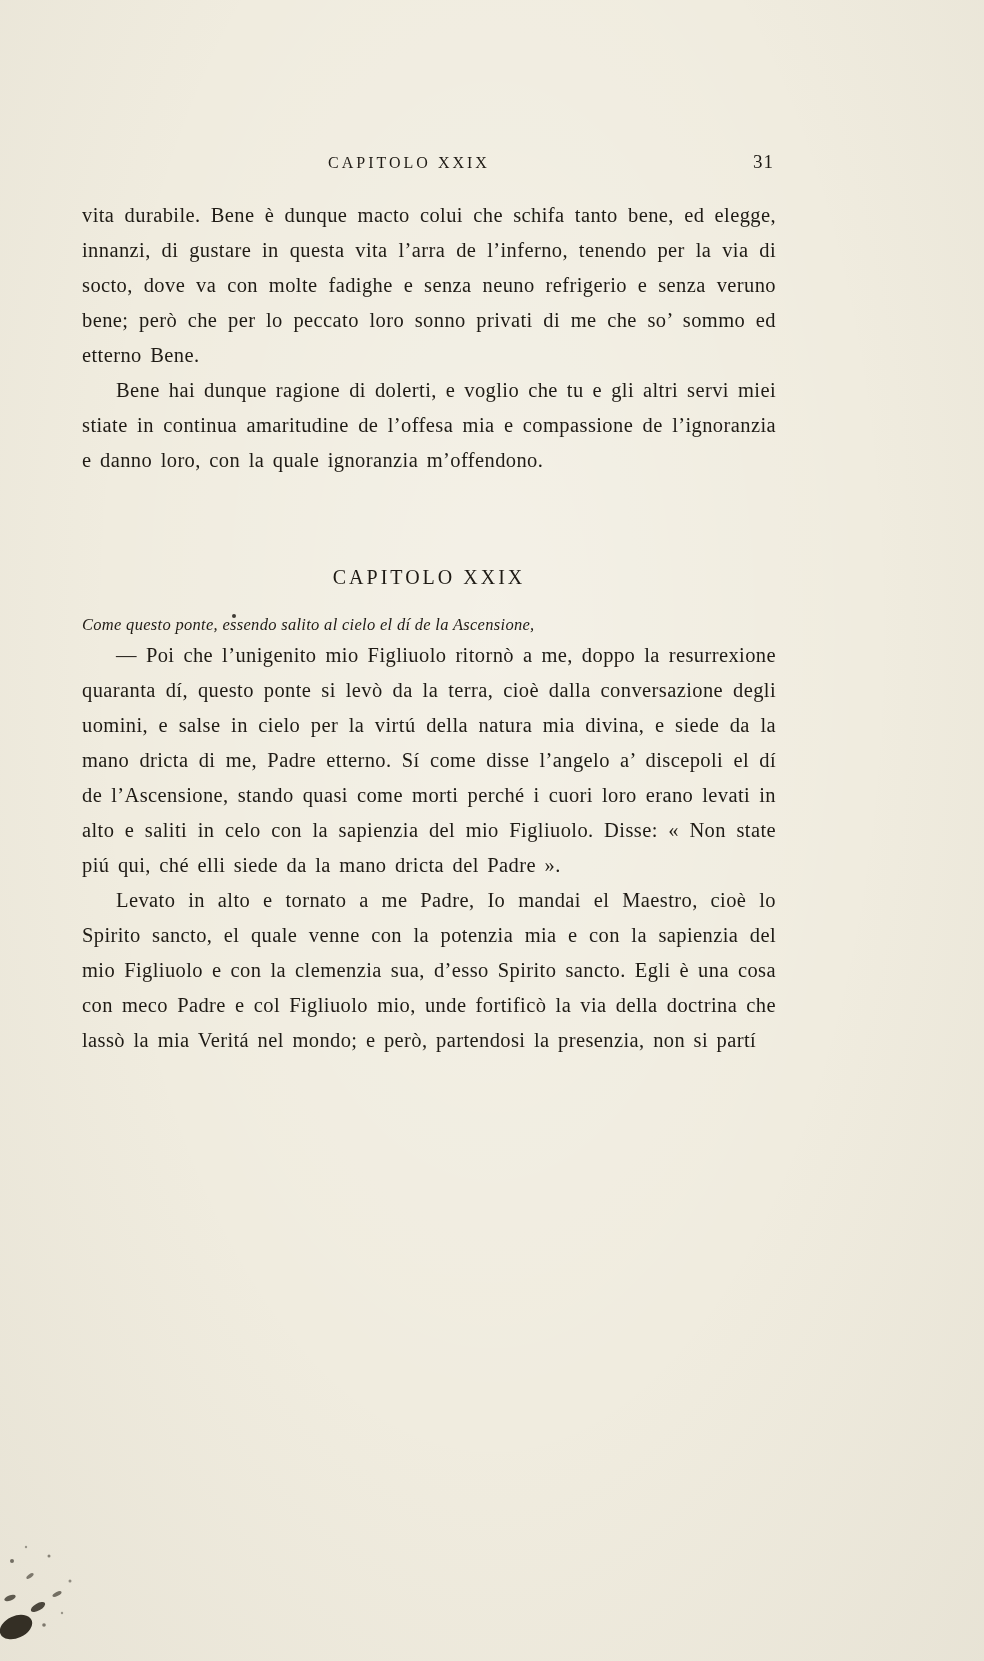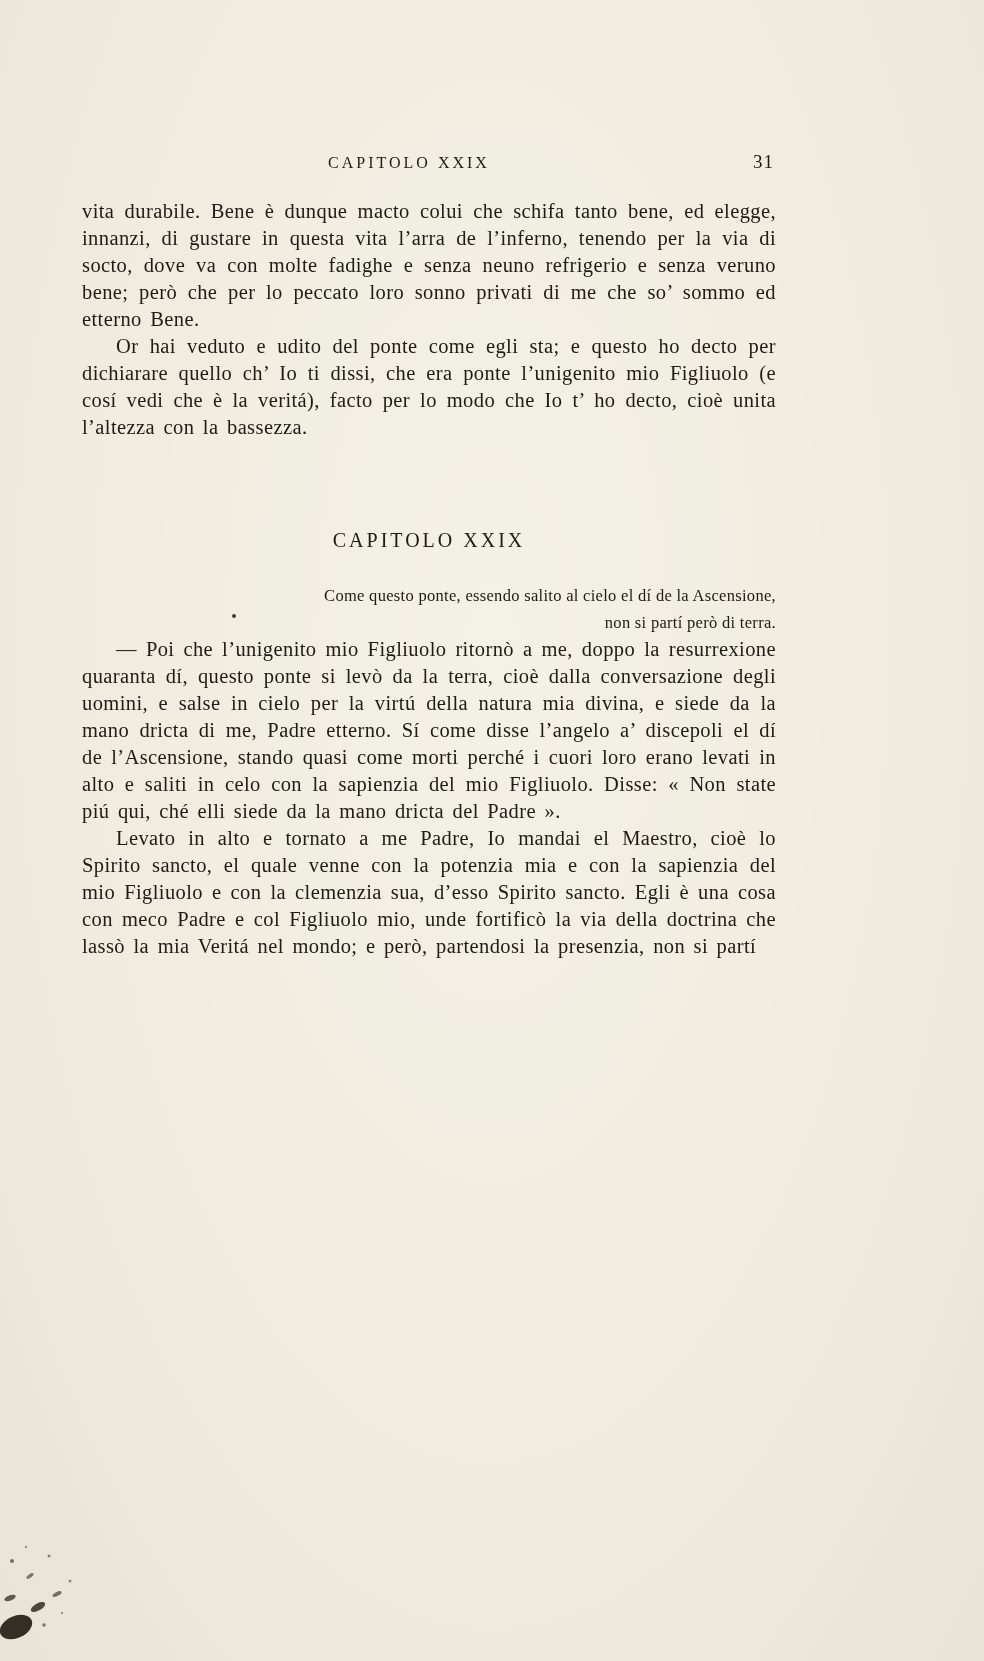--- a/index.html
+++ b/index.html
@@ -35,40 +35,41 @@
   }
   .page-number {
     position: absolute;
     right: 2px;
     top: -3px;
     font-size: 19px;
     letter-spacing: 1px;
   }
   .body-text p {
     font-size: 20.5px;
-    line-height: 27px;
+    line-height: 35px;
     text-align: justify;
     text-indent: 34px;
     letter-spacing: 0.4px;
     word-spacing: 3px;
     margin: 0;
   }
   .body-text p.no-indent { text-indent: 0; }
   .chapter-heading {
     margin-top: 88px;
     text-align: center;
     font-size: 20px;
     letter-spacing: 3px;
   }
   .chapter-subtitle {
-    margin-top: 30px;
-    text-align: right;
+    margin-top: 22px;
+    text-align: left;
     font-size: 16.5px;
     line-height: 27px;
     letter-spacing: 0.3px;
+    font-style: italic;
   }
   .body-bottom { }
   .ink-dot {
     position: absolute;
     left: 232px;
     top: 614px;
     width: 4px;
     height: 4px;
     border-radius: 50%;
     background: var(--ink, #1f1b15);
@@ -87,28 +88,27 @@
 
   <div class="text-block">
 
     <div class="header-row">
       <div class="running-head">CAPITOLO XXIX</div>
       <div class="page-number">31</div>
     </div>
 
     <div class="body-text">
       <p class="no-indent">vita durabile. Bene è dunque macto colui che schifa tanto bene, ed elegge, innanzi, di gustare in questa vita l’arra de l’inferno, tenendo per la via di socto, dove va con molte fadighe e senza neuno refrigerio e senza veruno bene; però che per lo peccato loro sonno privati di me che so’ sommo ed etterno Bene.</p>
-      <p>Or hai veduto e udito del ponte come egli sta; e questo ho decto per dichiarare quello ch’ Io ti dissi, che era ponte l’unigenito mio Figliuolo (e cosí vedi che è la veritá), facto per lo modo che Io t’ ho decto, cioè unita l’altezza con la bassezza.</p>
+      <p>Bene hai dunque ragione di dolerti, e voglio che tu e gli altri servi miei stiate in continua amaritudine de l’offesa mia e compassione de l’ignoranzia e danno loro, con la quale ignoranzia m’offendono.</p>
     </div>
 
     <div class="chapter-heading">CAPITOLO XXIX</div>
 
     <div class="chapter-subtitle">
       <div>Come questo ponte, essendo salito al cielo el dí de la Ascensione,</div>
-      <div>non si partí però di terra.</div>
     </div>
 
     <div class="body-text body-bottom">
       <p>— Poi che l’unigenito mio Figliuolo ritornò a me, doppo la resurrexione quaranta dí, questo ponte si levò da la terra, cioè dalla conversazione degli uomini, e salse in cielo per la virtú della natura mia divina, e siede da la mano dricta di me, Padre etterno. Sí come disse l’angelo a’ discepoli el dí de l’Ascensione, stando quasi come morti perché i cuori loro erano levati in alto e saliti in celo con la sapienzia del mio Figliuolo. Disse: « Non state piú qui, ché elli siede da la mano dricta del Padre ».</p>
       <p>Levato in alto e tornato a me Padre, Io mandai el Maestro, cioè lo Spirito sancto, el quale venne con la potenzia mia e con la sapienzia del mio Figliuolo e con la clemenzia sua, d’esso Spirito sancto. Egli è una cosa con meco Padre e col Figliuolo mio, unde fortificò la via della doctrina che lassò la mia Veritá nel mondo; e però, partendosi la presenzia, non si partí</p>
     </div>
 
   </div>
 
   <span class="ink-dot"></span>

